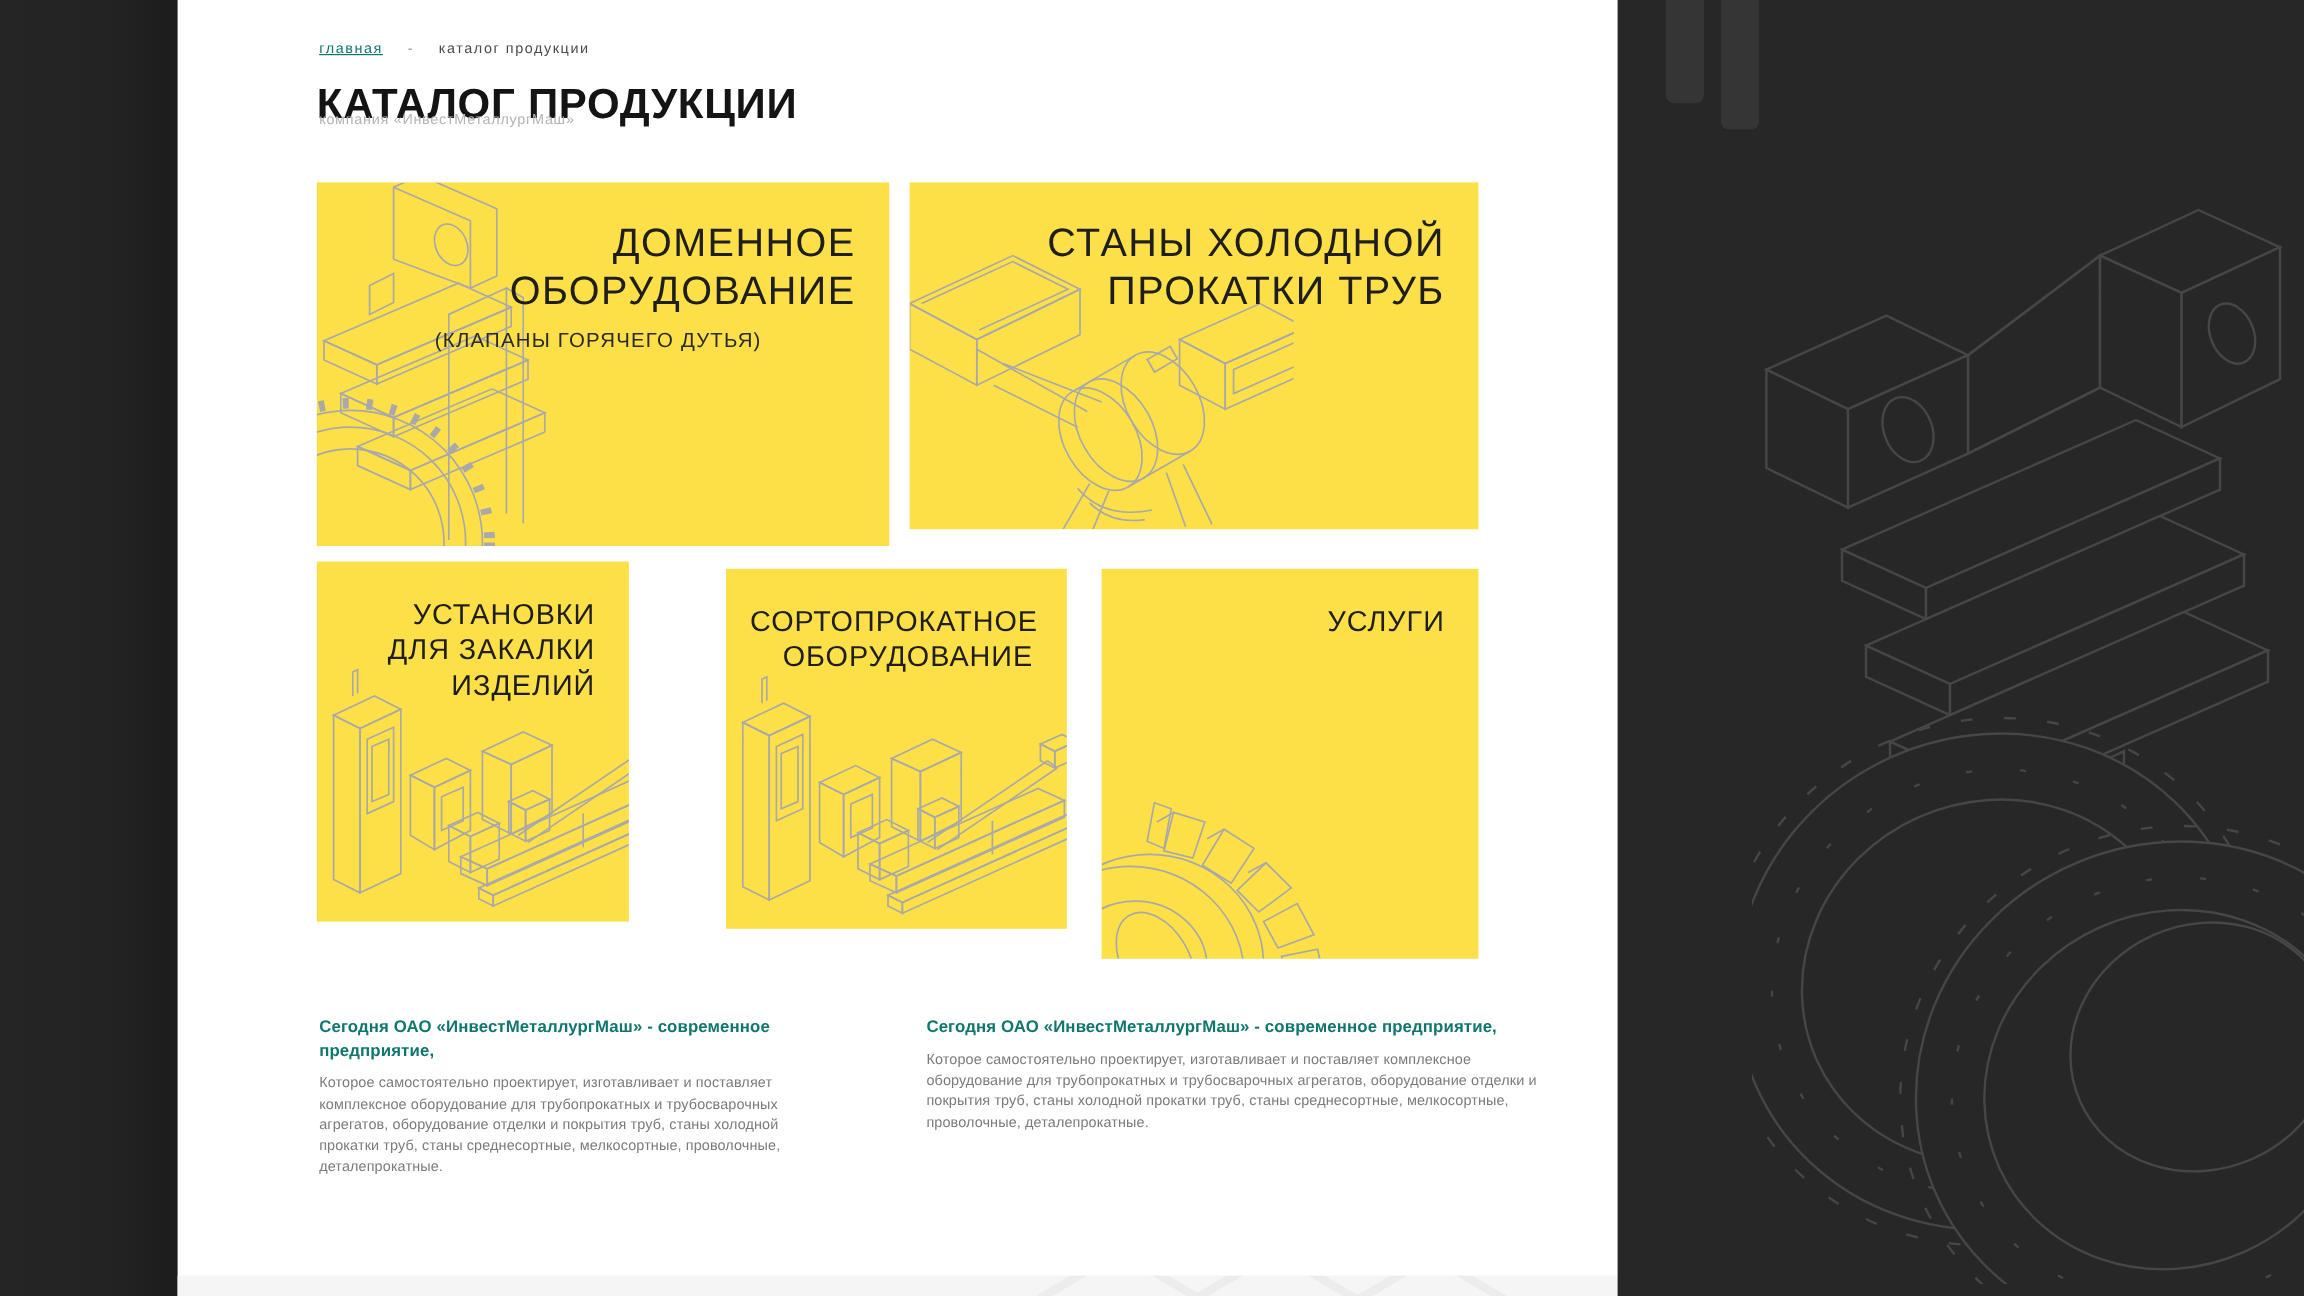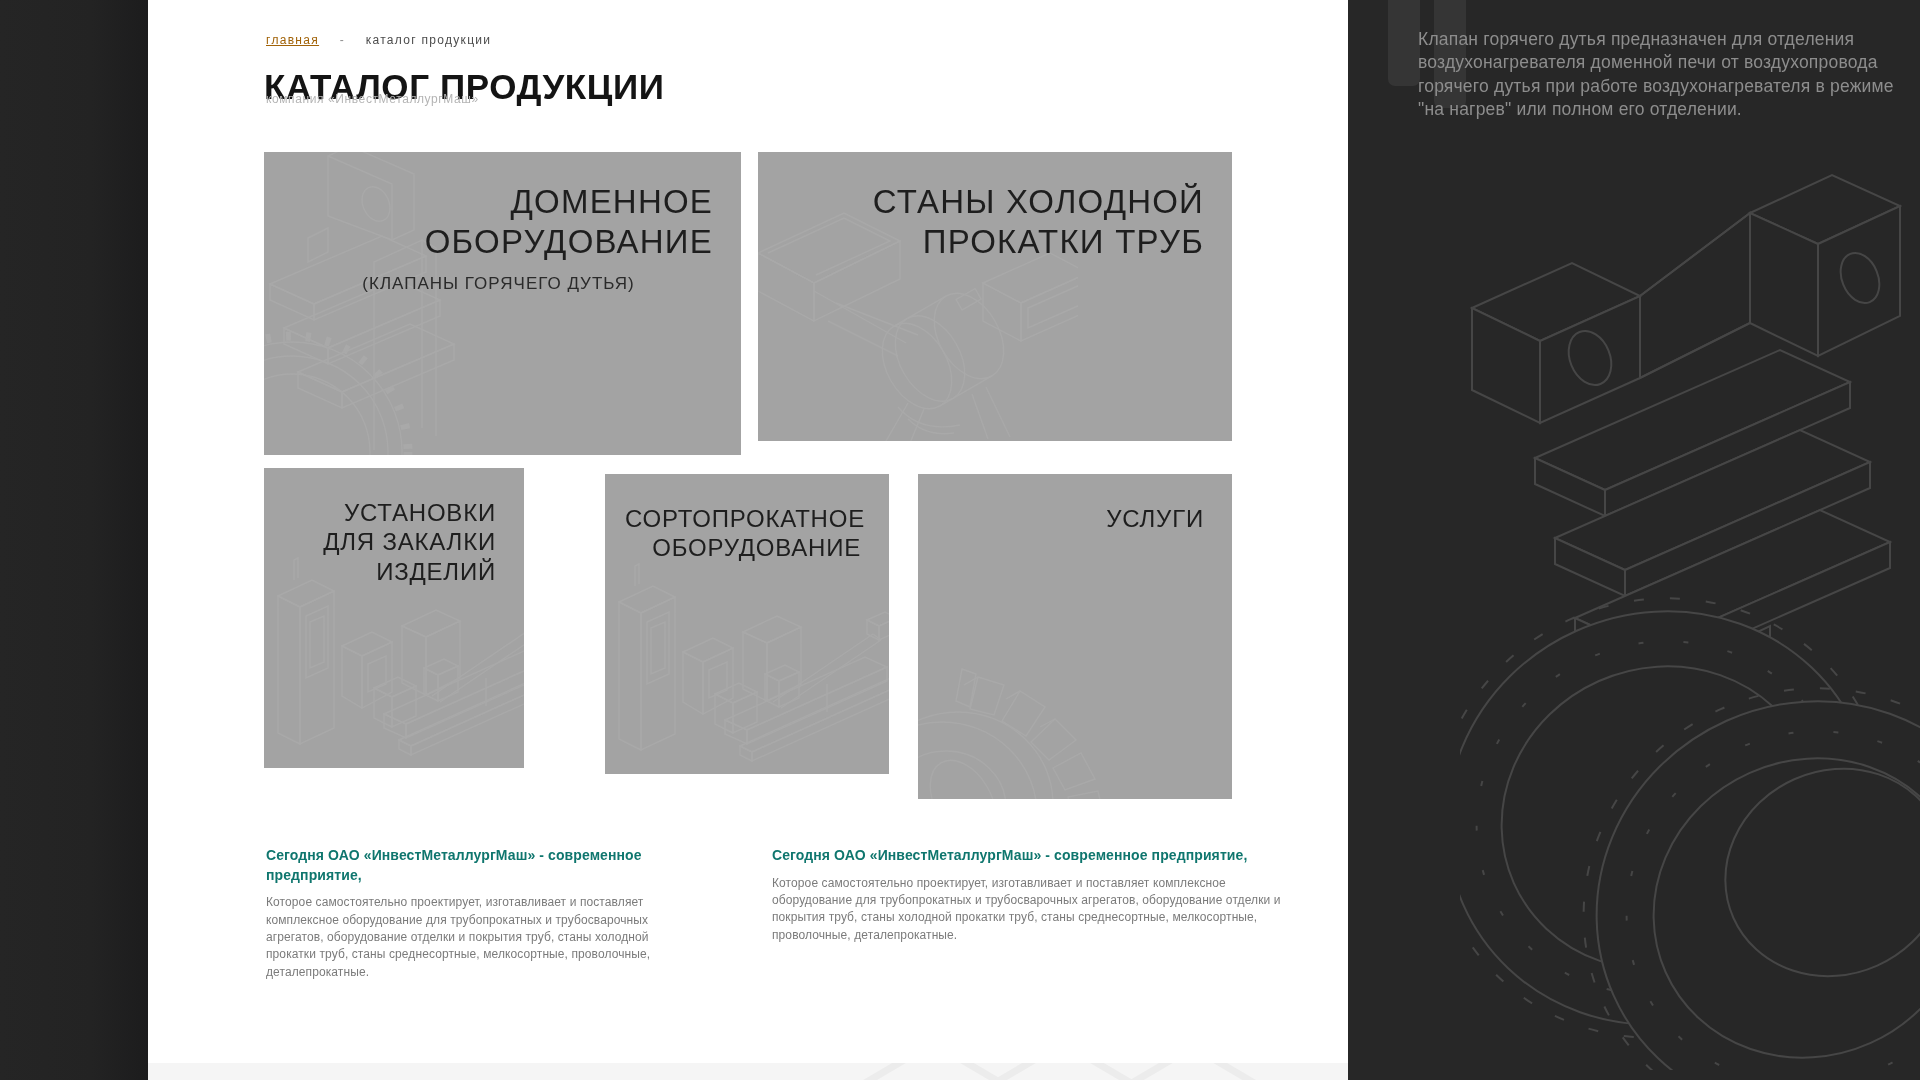--- a/index.html
+++ b/index.html
@@ -16,34 +16,34 @@
   }
   .sidebar{
     position:absolute;left:1348px;top:0;width:572px;height:1080px;
     background:#272727;overflow:hidden;
   }
   
   .breadcrumb{
     position:absolute;left:266px;top:33px;
     font-size:12px;letter-spacing:1.3px;color:#8f8f8f;
   }
-  .breadcrumb .bc-home{color:#a16207;text-decoration:underline;cursor:pointer;}
+  .breadcrumb .bc-home{color:#0f766e;text-decoration:underline;cursor:pointer;}
   .breadcrumb .bc-sep{margin:0 16px;color:#8f8f8f;}
   .breadcrumb .bc-current{color:#4c4c4c;}
   .page-title{
     position:absolute;left:264px;top:44px;
     font-size:35px;font-weight:700;letter-spacing:.6px;color:#141414;
   }
   .page-subtitle{
     position:absolute;left:266px;top:92px;
     font-size:12px;letter-spacing:.6px;color:#b4b4b4;
   }
   
   .card{
-    position:absolute;background:#a3a3a3;overflow:hidden;cursor:pointer;
+    position:absolute;background:#fde047;overflow:hidden;cursor:pointer;
   }
   .card svg{position:absolute;pointer-events:none;}
   .card-title{
     position:absolute;top:30px;right:28px;left:20px;
     text-align:right;white-space:pre-line;
     font-weight:300;color:#1e1e1e;line-height:1.22;letter-spacing:1.2px;
   }
   .row1 .card-title{font-size:33px;}
   .row2 .card-title{font-size:24px;letter-spacing:.8px;}
   .card-subtitle{
@@ -269,21 +269,20 @@
       <path d="M270,34 L355,-16 L440,34"></path>
     </g>
   </svg>
 </div>
 
 <aside class="sidebar">
   <svg class="quote-mark" width="92" height="132" viewBox="0 0 92 132">
     <rect x="0" y="-14" width="32" height="116" rx="7" fill="#353535"></rect>
     <rect x="46" y="-14" width="32" height="138" rx="7" fill="#353535"></rect>
   </svg>
-  <p class="sidebar-text">Клапан горячего дутья предназначен для отделения воздухонагревателя доменной печи от воздухопровода горячего дутья при работе воздухонагревателя в режиме "на нагрев" или полном его отделении.</p>
 
   <svg class="sidebar-art" viewBox="0 0 560 952">
 
     <path class="dfill" d="M180,178 L290,95 L290,205 L180,260 Z"></path>
     <path class="dline" d="M180,178 L290,95"></path>
     <path class="dline" d="M180,260 L290,205"></path>
 
     <path class="dfill" d="M12,190 L112,145 L180,178 L80,223 Z"></path>
     <path class="dfill" d="M12,190 L12,272 L80,305 L80,223 Z"></path>
     <path class="dfill" d="M80,223 L180,178 L180,260 L80,305 Z"></path>

